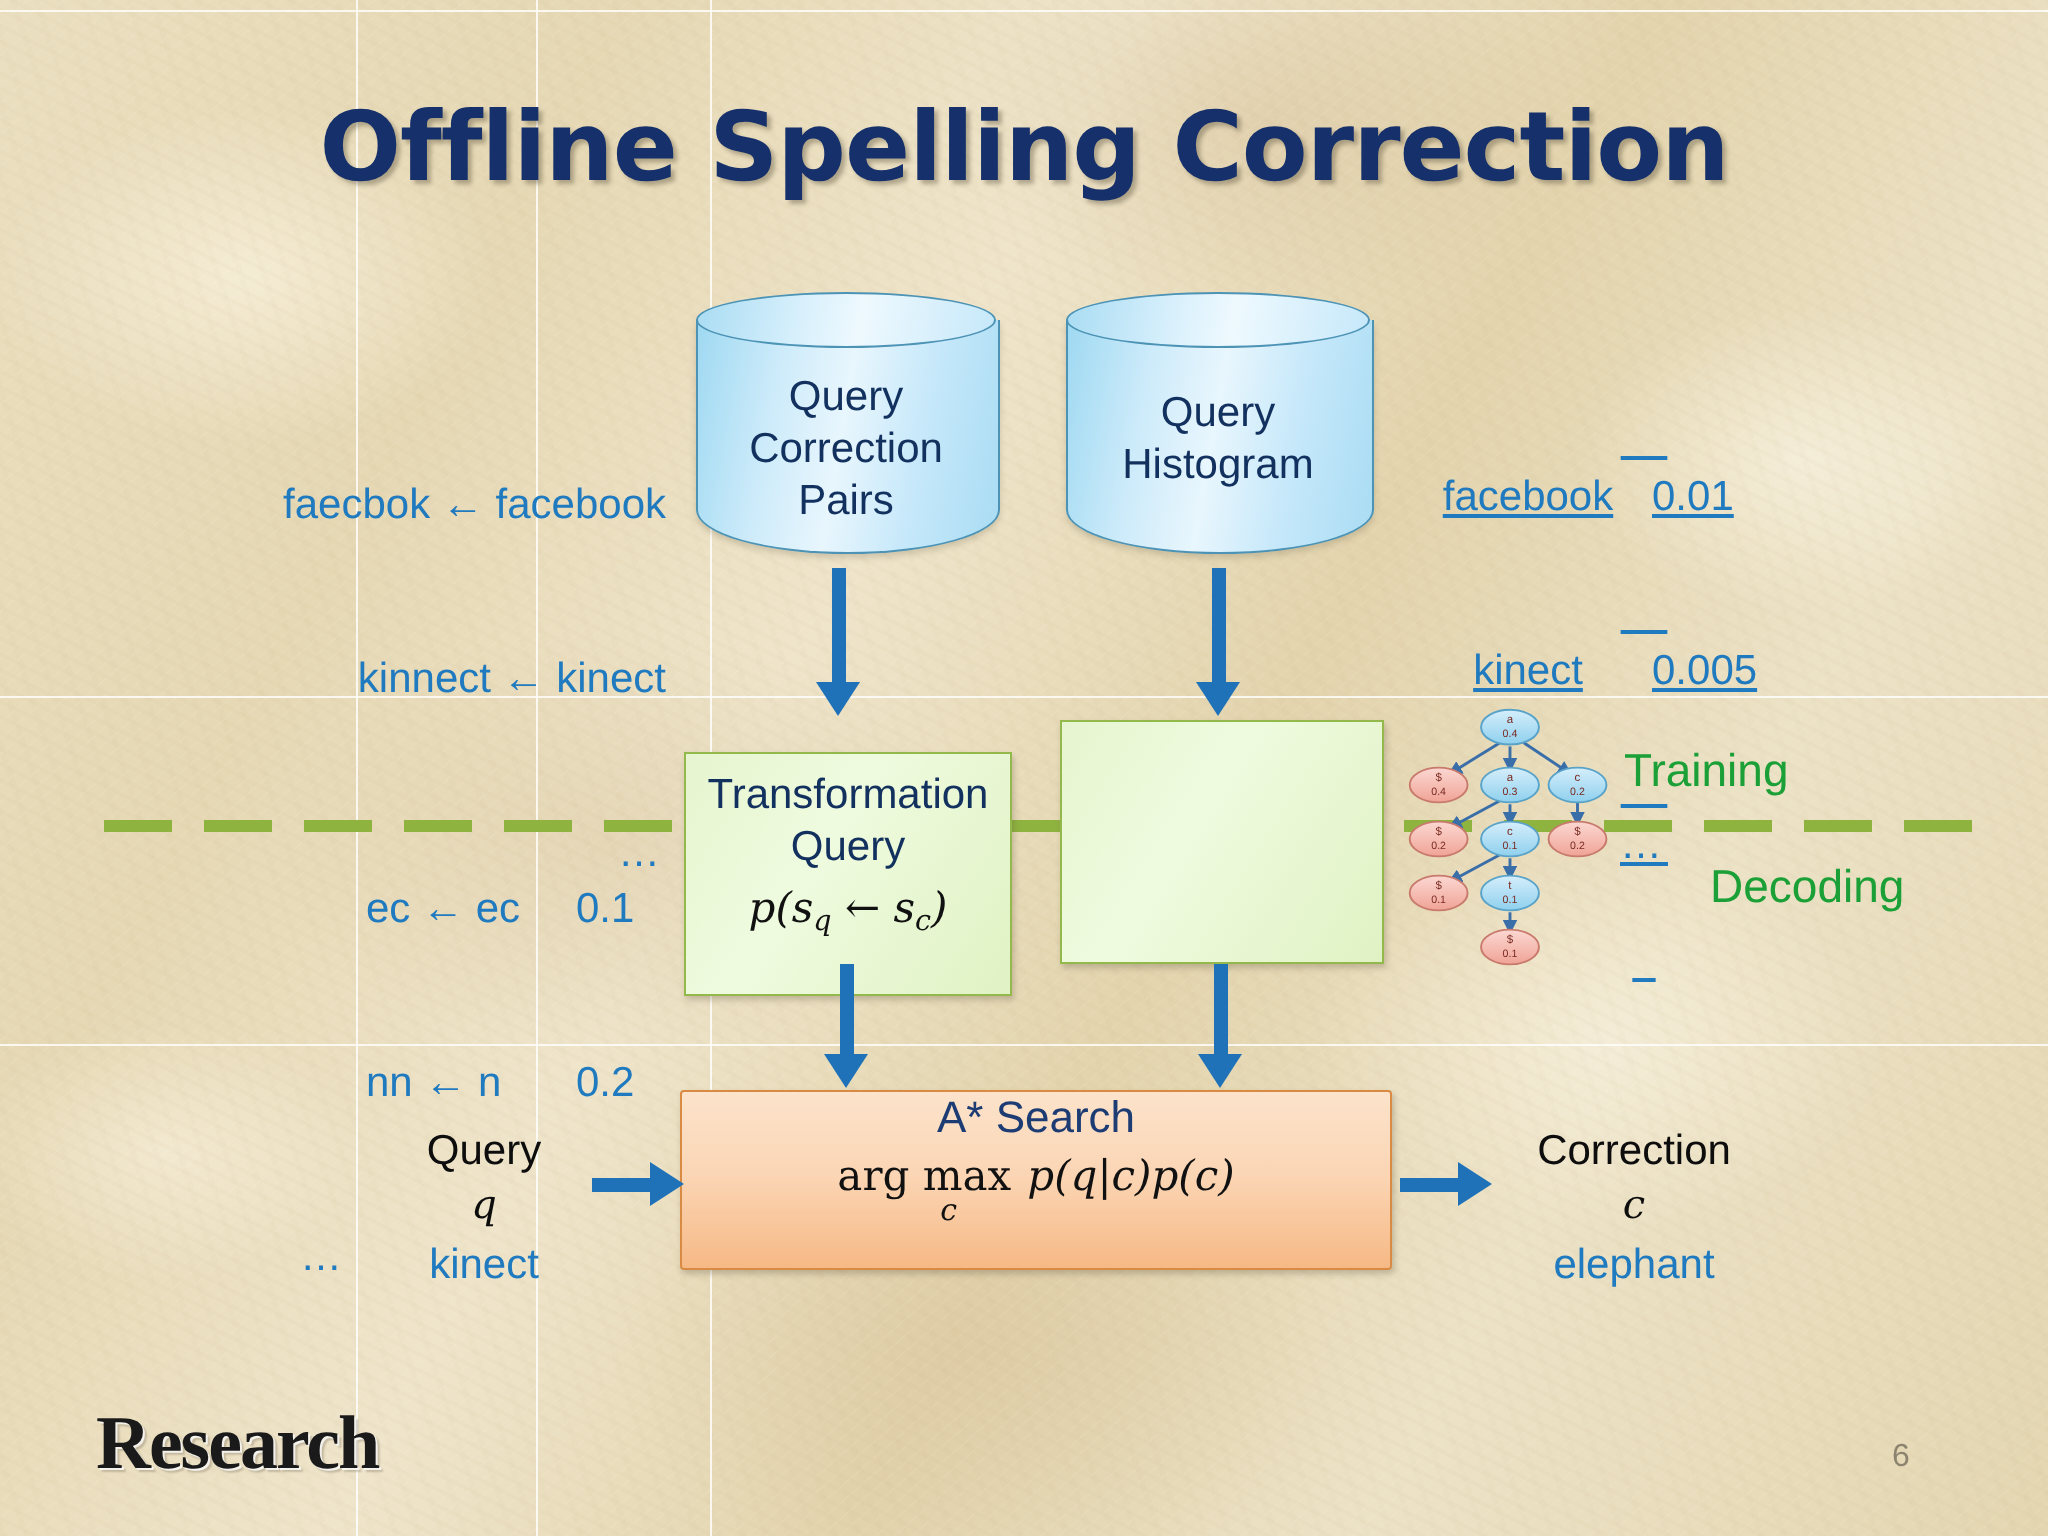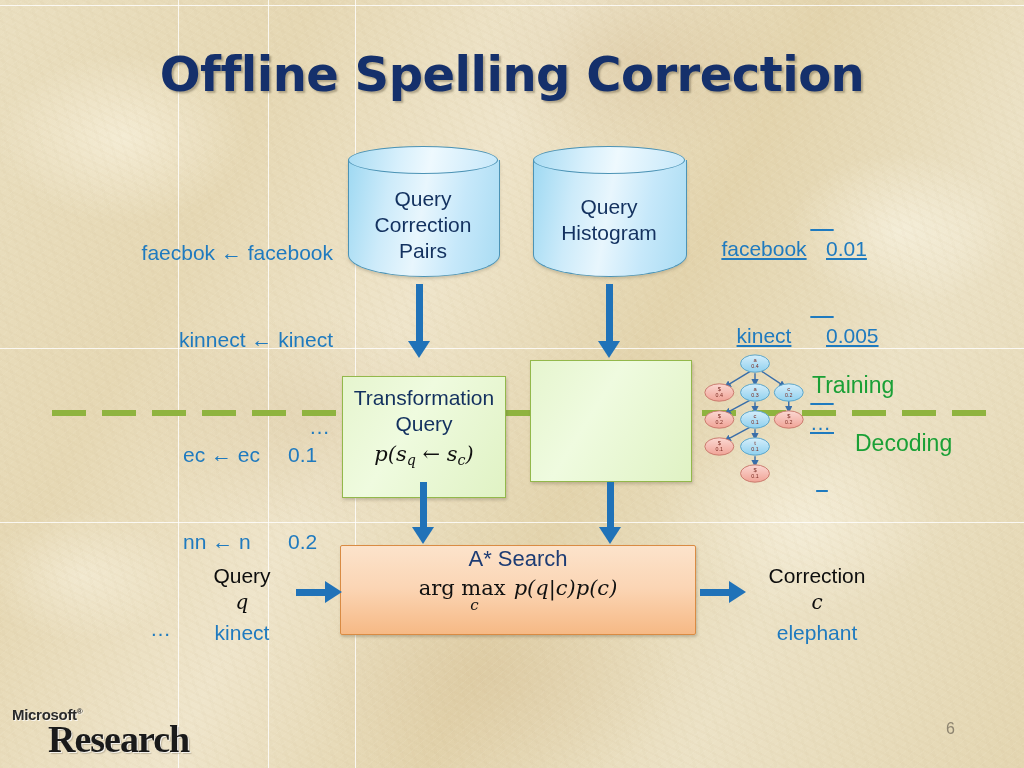--- a/index.html
+++ b/index.html
@@ -357,18 +357,17 @@
     <div class="v">q</div>
     <div class="w">kinect</div>
   </div>
   <div class="blabel" id="b-right">
     <div class="n">Correction</div>
     <div class="v">c</div>
     <div class="w">elephant</div>
   </div>
 
   <div id="logo">
-    <div class="ms"><span>Microsoft</span><sup>®</sup></div>
     <div class="rs">Research</div>
   </div>
   <div id="pagenum">6</div>
 
 </div>
 
 </body></html>

